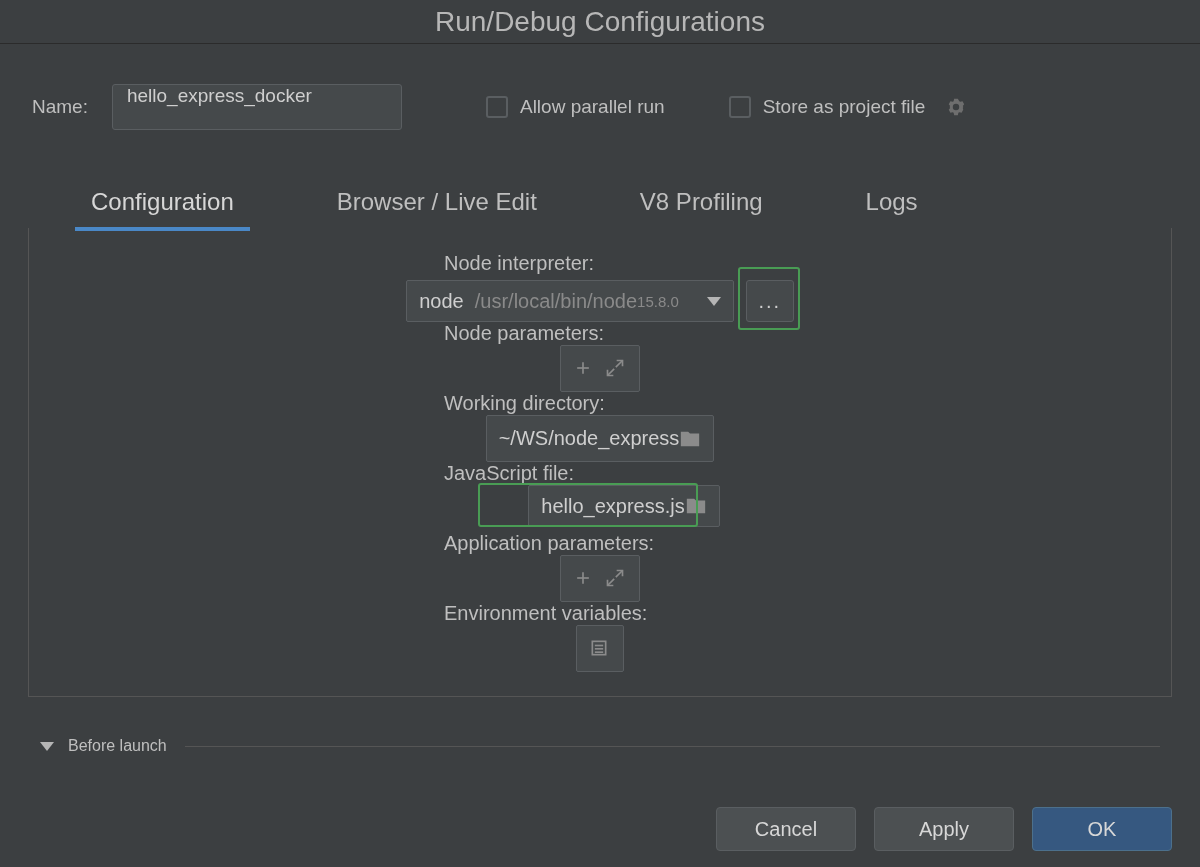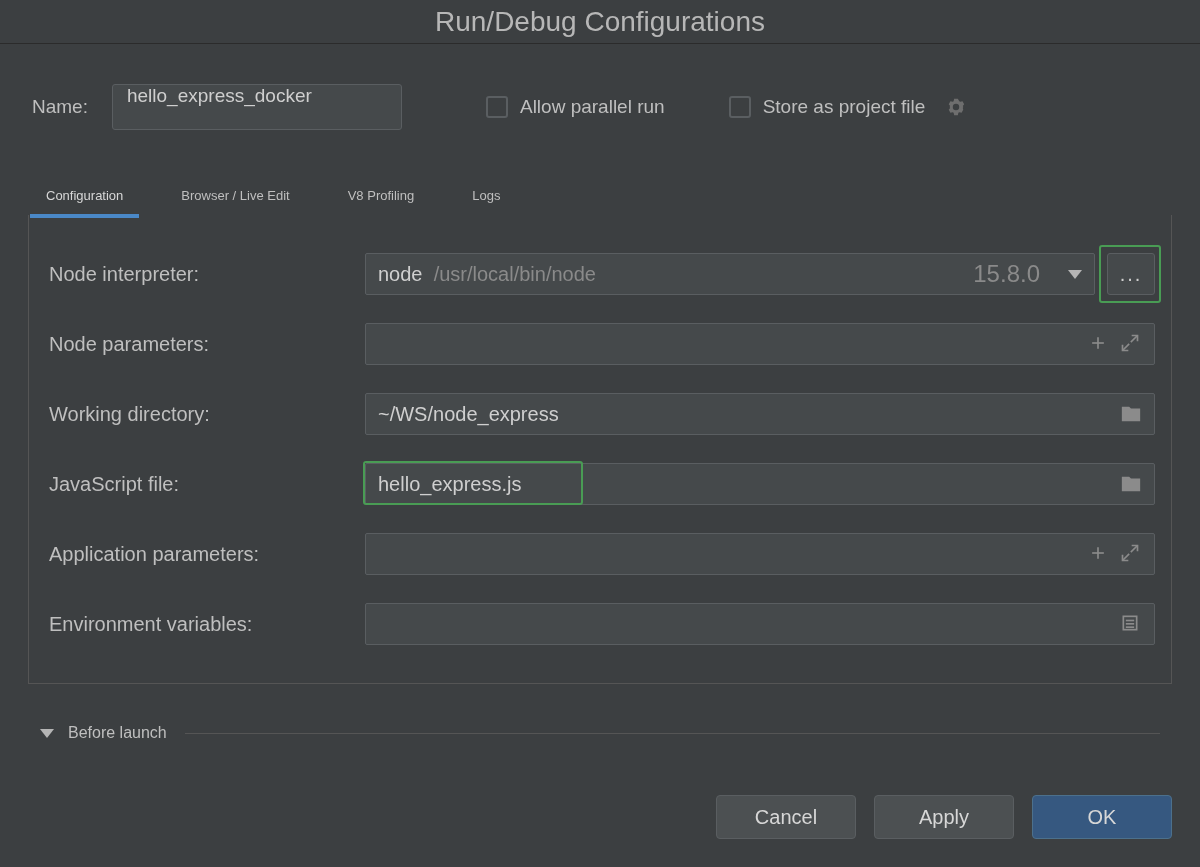--- a/index.html
+++ b/index.html
@@ -21,45 +21,45 @@
   .titlebar{height:44px;display:flex;align-items:center;justify-content:center;font-size:28px;color:#b7b7b7;border-bottom:1px solid #2b2b2b;}
   .top-row{display:flex;align-items:center;padding:40px 48px 30px 32px;gap:24px;}
   .label{color:var(--text);font-size:19px;}
   .name-input{width:290px;height:46px;background:var(--bg-field);border:1px solid var(--border);display:flex;align-items:flex-start;padding:0 14px;border-radius:3px;}
   .name-input span{color:#cfcfcf;}
   .chk{display:flex;align-items:center;gap:12px;margin-left:60px;}
   .chk2{margin-left:40px;}
   .checkbox{width:22px;height:22px;border:2px solid var(--border);border-radius:3px;flex:none;}
   .gear{width:22px;height:22px;color:#6e6e6e;margin-left:8px;}
   .tabs{display:flex;gap:50px;padding:0 42px;border-bottom:none;margin-top:20px;}
-  .tab{padding:8px 4px 12px 4px;color:var(--text);cursor:pointer;font-size:13px;}
+  .tab{padding:8px 4px 12px 4px;color:var(--text);cursor:pointer;font-size:24px;margin-left:45px;}
   .tab.active{color:#d7d7d7;position:relative;}
   .tab.active::after{content:"";position:absolute;left:-12px;right:-12px;bottom:-3px;height:4px;background:var(--accent-bar);}
   .panel{margin:0 28px 0 28px;border:1px solid #555;border-top:1px solid #555;padding:24px 16px 24px 16px;}
   .panel{border-top:none;}
-  .form-row{display:flex;align-items:center;height:70px;}
+  .form-row{display:flex;align-items:center;height:70px;flex-direction:column;}
   .form-label{width:320px;padding-left:4px;color:var(--text);font-size:20px;}
   .field{flex:1;height:42px;background:var(--bg-field);border:1px solid var(--border);border-radius:2px;display:flex;align-items:center;padding:0 12px;color:#cfcfcf;font-size:20px;position:relative;}
   .field .dim{color:var(--text-dim);}
-  .ver{margin-left:auto;color:var(--text-dim);font-size:24px;margin-right:22px;}
+  .ver{margin-left:auto;color:var(--text-dim);font-size:15px;margin-right:22px;}
   .tri{width:0;height:0;border-left:7px solid transparent;border-right:7px solid transparent;border-top:9px solid #b5b5b5;margin-left:6px;}
   .icon-btn{width:22px;height:22px;color:#8b8b8b;margin-left:10px;cursor:pointer;flex:none;}
   .icon-right{margin-left:auto;}
   .ellipsis-btn{width:48px;height:42px;margin-left:12px;background:var(--bg-field);border:1px solid var(--border);border-radius:3px;display:flex;align-items:center;justify-content:center;color:#cfcfcf;font-size:20px;letter-spacing:2px;cursor:pointer;}
   .green-box{position:absolute;border:2px solid var(--green);border-radius:3px;pointer-events:none;}
   .interp-wrap{display:flex;flex:1;position:relative;align-items:flex-end;}
   .gb-interp{left:-4px;top:-6px;right:-4px;bottom:-6px;}
   .gb-interp{ }
-  .js-wrap{position:relative;display:flex;flex:1;}
+  .js-wrap{position:relative;display:flex;flex:1;padding-left:48px;}
   .gb-js{pointer-events:none;border:2px solid var(--green);border-radius:3px;position:absolute;}
   .section{display:flex;align-items:center;margin:40px 40px 0 40px;}
   .section .tri-s{width:0;height:0;border-left:7px solid transparent;border-right:7px solid transparent;border-top:9px solid #b5b5b5;margin-right:14px;}
   .section-label{color:var(--text);font-size:16px;}
   .section-rule{flex:1;height:1px;background:#555;margin-left:18px;}
-  .buttons{position:absolute;right:28px;bottom:28px;display:flex;gap:18px;}
+  .buttons{position:absolute;right:28px;bottom:16px;display:flex;gap:18px;}
   .btn{min-width:140px;height:44px;border:1px solid var(--border);background:#4c5052;border-radius:4px;display:flex;align-items:center;justify-content:center;color:#d7d7d7;font-size:20px;cursor:pointer;}
   .btn.ok{background:var(--ok-bg);border-color:var(--ok-border);}
   svg{display:block;}
 </style>
 </head>
 <body>
 
 <div class="titlebar">
   <span>Run/Debug Configurations</span>
 </div>

